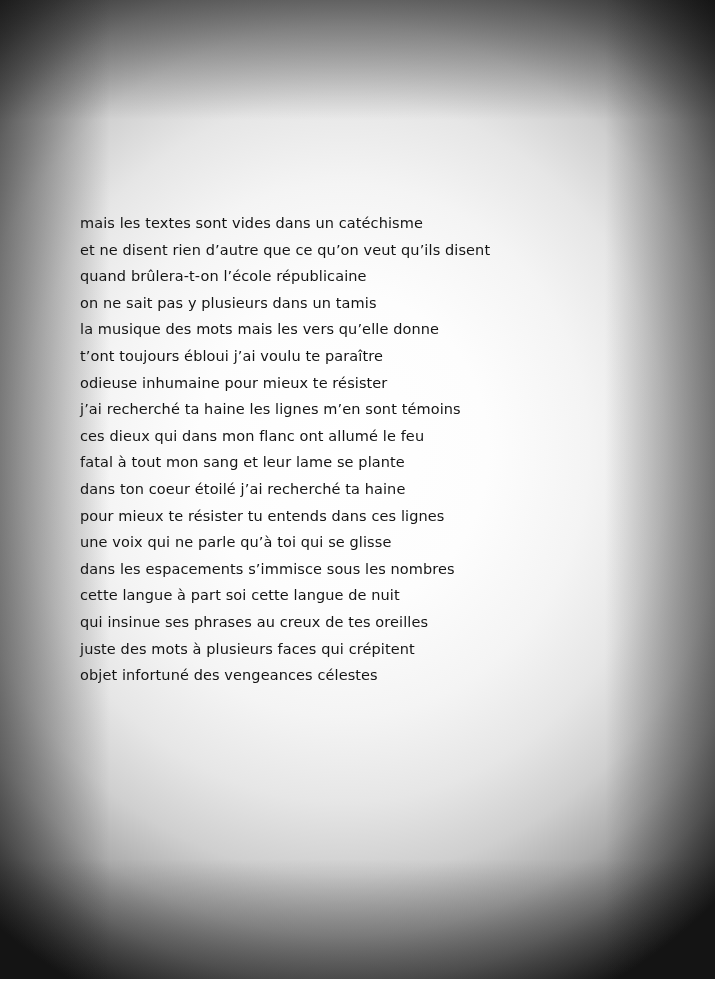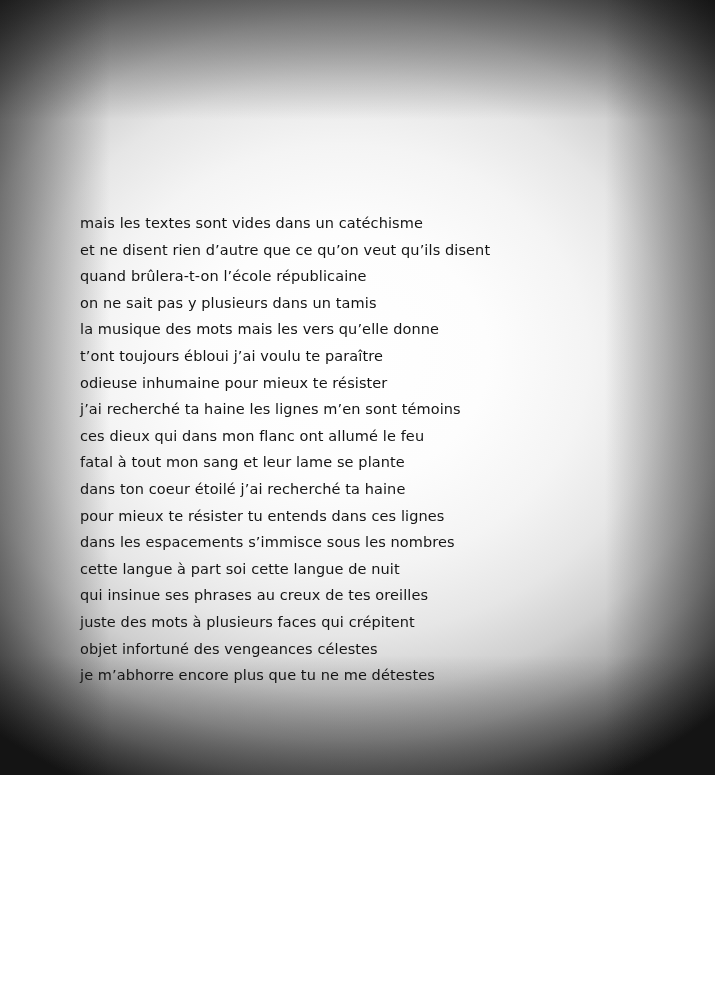--- a/index.html
+++ b/index.html
@@ -8,21 +8,21 @@
   }
   body {
     width: 715px;
     height: 1007px;
     overflow: hidden;
     font-family: "DejaVu Sans", sans-serif;
   }
   .page {
     position: relative;
     width: 715px;
-    height: 775px;
+    height: 979px;
     background:
       radial-gradient(ellipse 78% 62% at 48% 46%,
         #ffffff 0%,
         #fdfdfd 26%,
         #f4f4f4 44%,
         #e6e6e6 58%,
         #cfcfcf 70%,
         #ababab 80%,
         #7e7e7e 88%,
         #4f4f4f 94%,
@@ -84,20 +84,20 @@
     <div class="poem-line">quand brûlera-t-on l’école républicaine</div>
     <div class="poem-line">on ne sait pas y plusieurs dans un tamis</div>
     <div class="poem-line">la musique des mots mais les vers qu’elle donne</div>
     <div class="poem-line">t’ont toujours ébloui j’ai voulu te paraître</div>
     <div class="poem-line">odieuse inhumaine pour mieux te résister</div>
     <div class="poem-line">j’ai recherché ta haine les lignes m’en sont témoins</div>
     <div class="poem-line">ces dieux qui dans mon flanc ont allumé le feu</div>
     <div class="poem-line">fatal à tout mon sang et leur lame se plante</div>
     <div class="poem-line">dans ton coeur étoilé j’ai recherché ta haine</div>
     <div class="poem-line">pour mieux te résister tu entends dans ces lignes</div>
+    <div class="poem-line">une voix qui ne parle qu’à toi qui se glisse</div>
     <div class="poem-line">dans les espacements s’immisce sous les nombres</div>
     <div class="poem-line">cette langue à part soi cette langue de nuit</div>
     <div class="poem-line">qui insinue ses phrases au creux de tes oreilles</div>
     <div class="poem-line">juste des mots à plusieurs faces qui crépitent</div>
     <div class="poem-line">objet infortuné des vengeances célestes</div>
-    <div class="poem-line">je m’abhorre encore plus que tu ne me détestes</div>
   </div>
 </div>
 
 </body></html>

